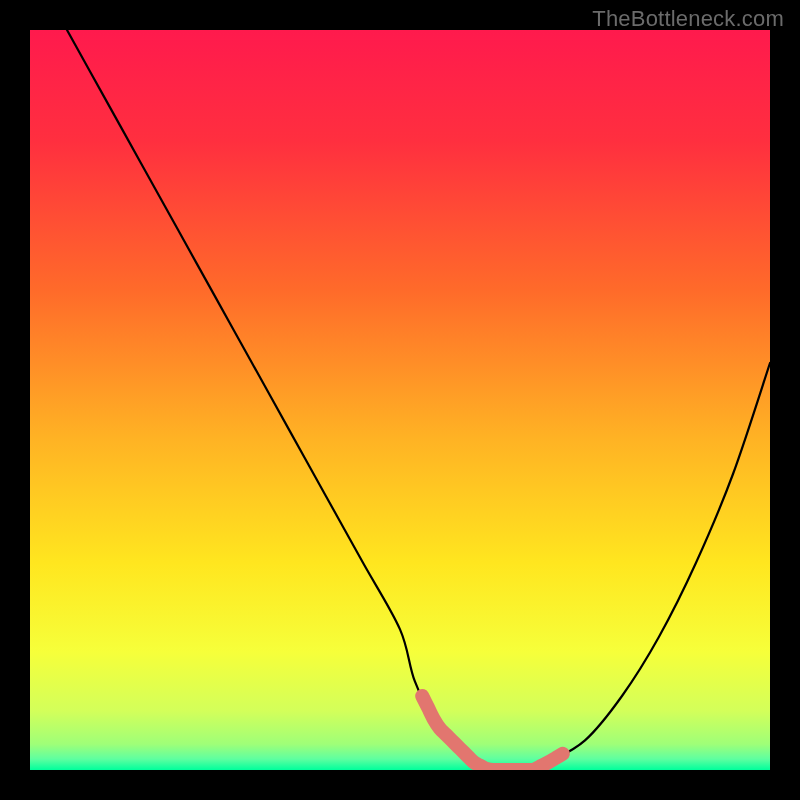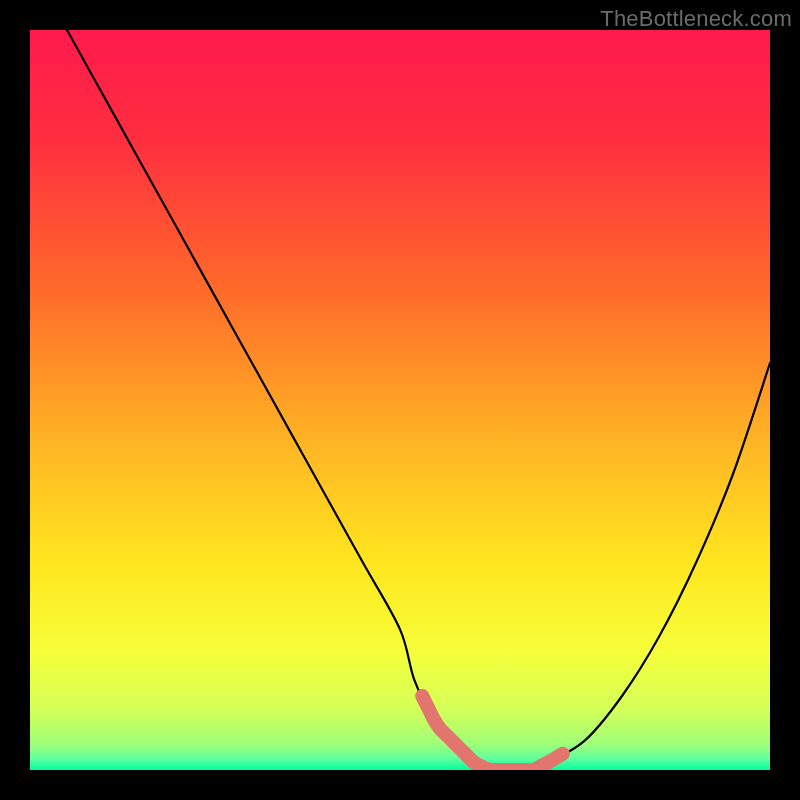--- a/index.html
+++ b/index.html
@@ -26,21 +26,21 @@
     overflow: hidden;
   }
   .plot-area svg {
     display: block;
     width: 740px;
     height: 740px;
   }
   .attribution {
     position: absolute;
     top: 6px;
-    right: 8px;
+    right: 16px;
     color: #6b6b6b;
     font-size: 22px;
     font-weight: 500;
     letter-spacing: 0.2px;
   }
 </style>
 </head>
 <body>
 
 <div class="frame">

